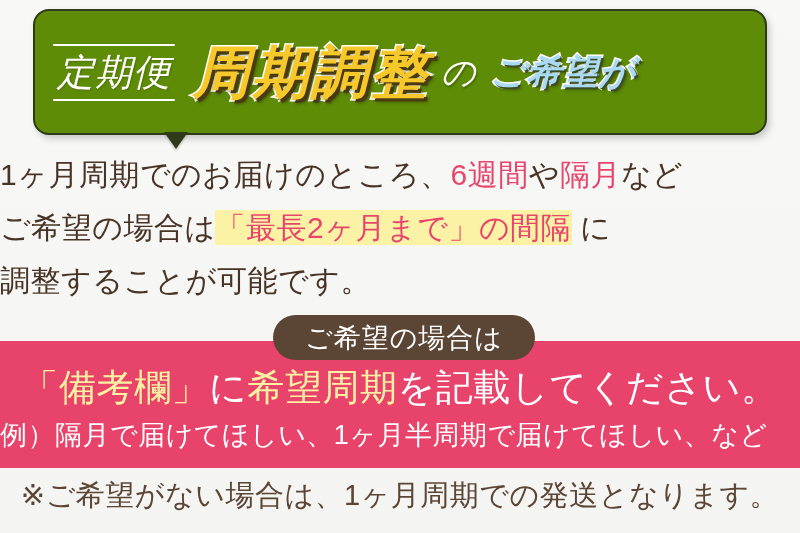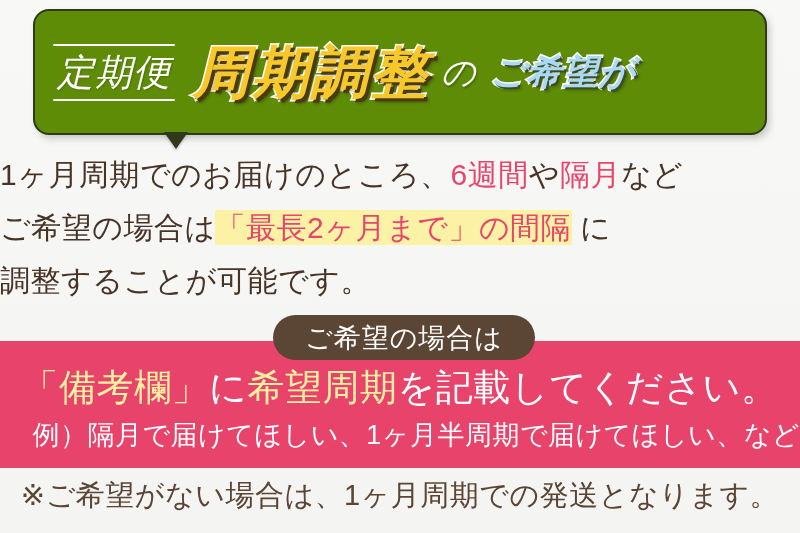--- a/index.html
+++ b/index.html
@@ -212,21 +212,21 @@
     font-weight: 500;
     letter-spacing: 0.5px;
     white-space: nowrap;
   }
   .band-main .yel { color: #fcf0a2; margin-top: 45px; }
   .band-sub {
     position: absolute;
     left: 0;
     top: 76px;
     width: 800px;
-    text-align: right;
+    text-align: left;
     color: #ffffff;
     font-size: 27px;
     font-weight: 400;
     letter-spacing: 0.5px;
     white-space: nowrap;
   }
 
   
   .footnote {
     position: absolute;

